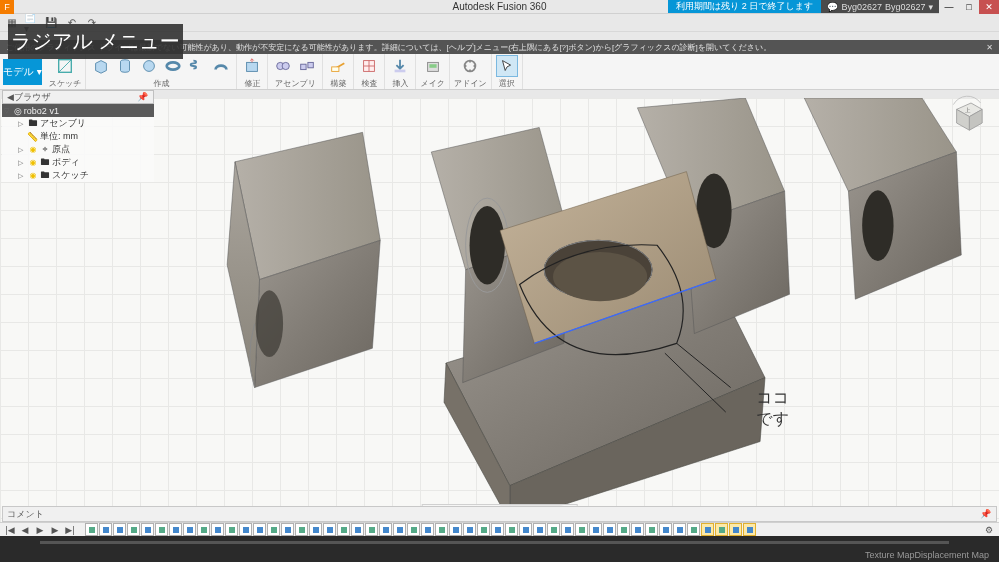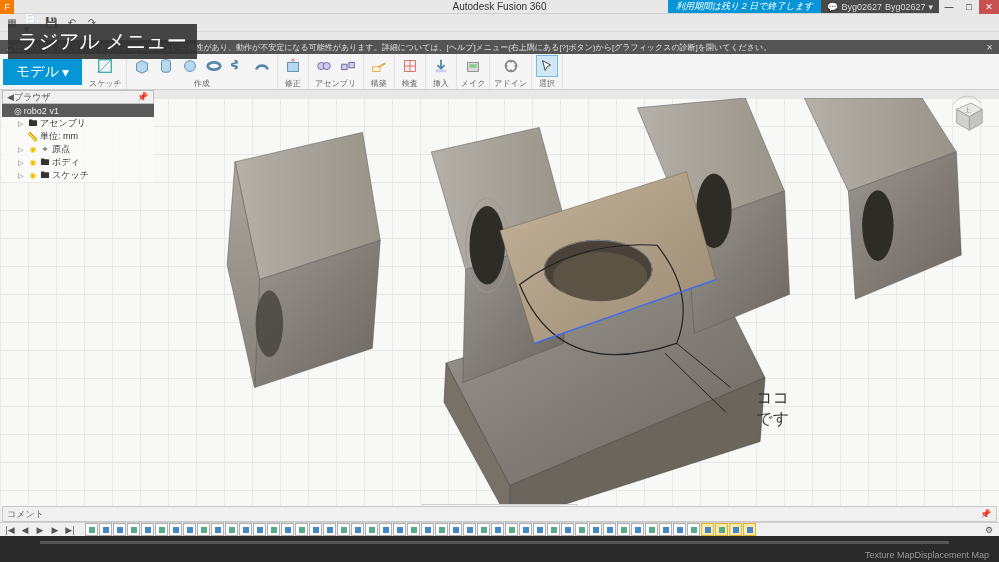--- a/index.html
+++ b/index.html
@@ -4,37 +4,37 @@
 <style>
 * { margin: 0; padding: 0; box-sizing: border-box; font-family: "Meiryo UI", "MS Gothic", sans-serif; }
 body { width: 999px; height: 562px; background: #e8e8e8; overflow: hidden; position: relative; font-size: 10px; }
 
 
 .titlebar { height: 14px; background: #e8e8e8; display: flex; align-items: center; position: relative; border-bottom: 1px solid #d0d0d0; }
 .titlebar-left { display: flex; height: 100%; }
 .titlebar-icon { width: 14px; height: 14px; background: #f57c00; display: flex; align-items: center; justify-content: center; color: #fff; font-size: 9px; }
 .titlebar-center { position: absolute; left: 50%; transform: translateX(-50%); color: #333; font-size: 10px; }
 .titlebar-right { margin-left: auto; display: flex; height: 100%; }
-.trial-badge { background: #0696d7; color: #fff; padding: 0 8px; font-size: 9px; display: flex; align-items: center; height: 100%; font-style: italic; }
+.trial-badge { background: #0696d7; color: #fff; padding: 0 8px; font-size: 9px; display: flex; align-items: center; height: 100%; }
 .user-btn { background: #4a4a4a; color: #ddd; padding: 0 6px; font-size: 9px; display: flex; align-items: center; gap:3px; height:100%; }
 .win-btn { width: 20px; height: 14px; display: flex; align-items: center; justify-content: center; font-size: 9px; background:#e8e8e8; }
 .win-close { background: #c75050; color: #fff; }
 
 
 .qat { height: 18px; background: #e8e8e8; display: flex; align-items: center; padding: 0 4px; gap: 4px; border-bottom:1px solid #d8d8d8;}
 .qat-btn { width: 16px; height: 16px; display: flex; align-items:center; justify-content:center; color:#555; font-size:10px;}
 
 
-.tooltip { position: absolute; top: 24px; left: 8px; background: rgba(50,50,50,0.9); color: #fff; padding: 4px 10px; font-size: 20px; z-index: 50; }
+.tooltip { position: absolute; top: 24px; left: 8px; background: rgba(50,50,50,0.9); color: #fff; padding: 4px 3px; font-size: 20px; z-index: 50; }
 .notification-bar { position: absolute; top: 40px; left: 0; right: 0; height: 14px; background: rgba(70,70,70,0.92); color: #e0e0e0; font-size: 8px; display: flex; align-items:center; padding:0 6px; z-index:49; }
 .notification-close { margin-left:auto; color:#ddd; cursor:pointer;}
 
 
 .ribbon { position: absolute; top: 54px; left: 0; right:0; height: 36px; background: #f5f5f5; display: flex; align-items: center; border-bottom:1px solid #d0d0d0; z-index:40;}
-.model-btn { height: 26px; background: #0696d7; color: #fff; padding: 0 13px; display:flex; align-items:center; font-size:14px; gap:3px; margin:0 3px;}
+.model-btn { height: 26px; background: #0696d7; color: #fff; padding: 0 0; display:flex; align-items:center; font-size:10px; gap:3px; margin:0 3px;}
 .ribbon-group { display:flex; flex-direction:column; align-items:center; padding:0 4px; border-right:1px solid #e0e0e0; height:100%; justify-content:center;}
 .ribbon-icons { display:flex; gap:2px; }
 .ribbon-icon { width:22px; height:22px; display:flex; align-items:center; justify-content:center; }
 .ribbon-icon.active { background:#d0e7f5; border:1px solid #7ab8e0;}
 .ribbon-label { font-size:8px; color:#666; margin-top:1px;}
 .ribbon-icon svg { width:18px; height:18px; }
 
 
 .browser-hdr { position:absolute; top:90px; left:2px; width:152px; height:14px; background:#f0f0f0; border:1px solid #c0c0c0; display:flex; align-items:center; padding:0 4px; font-size:9px; color:#555;}
 .pin-icon { margin-left:auto; }

